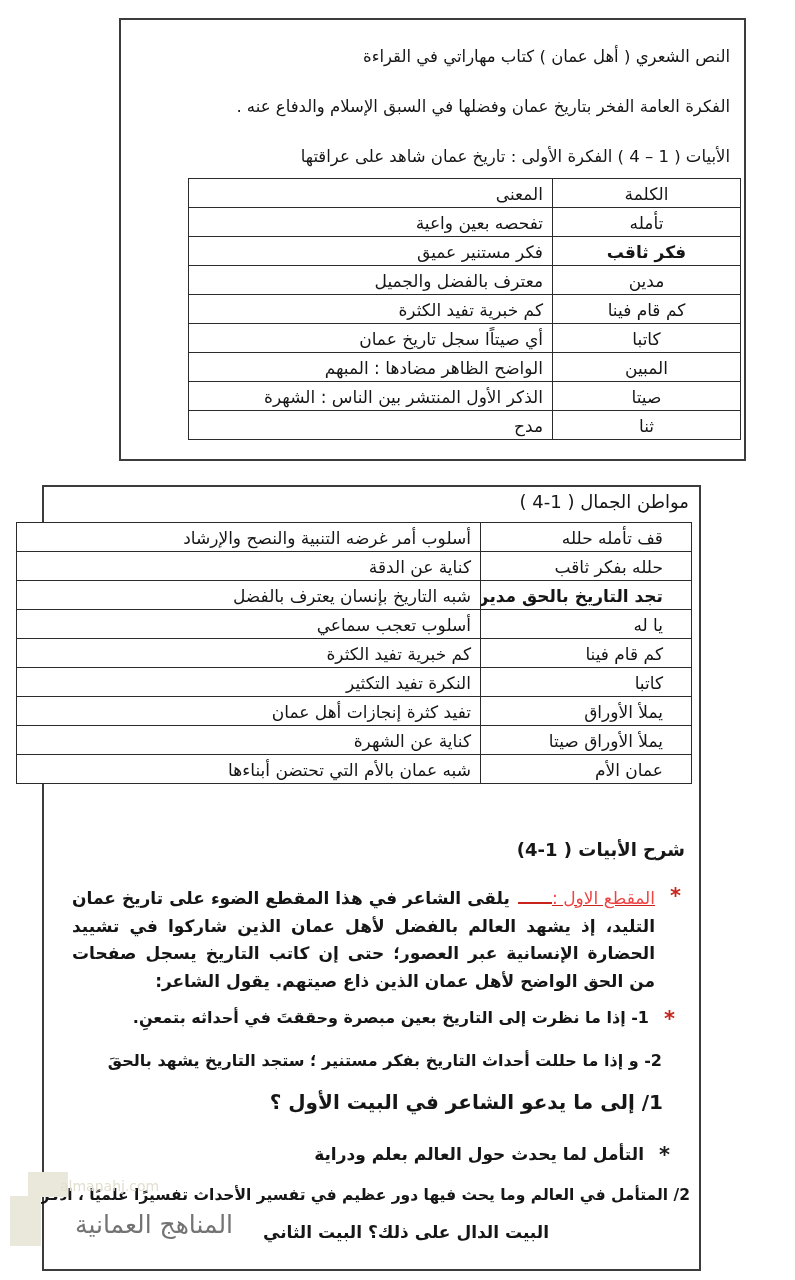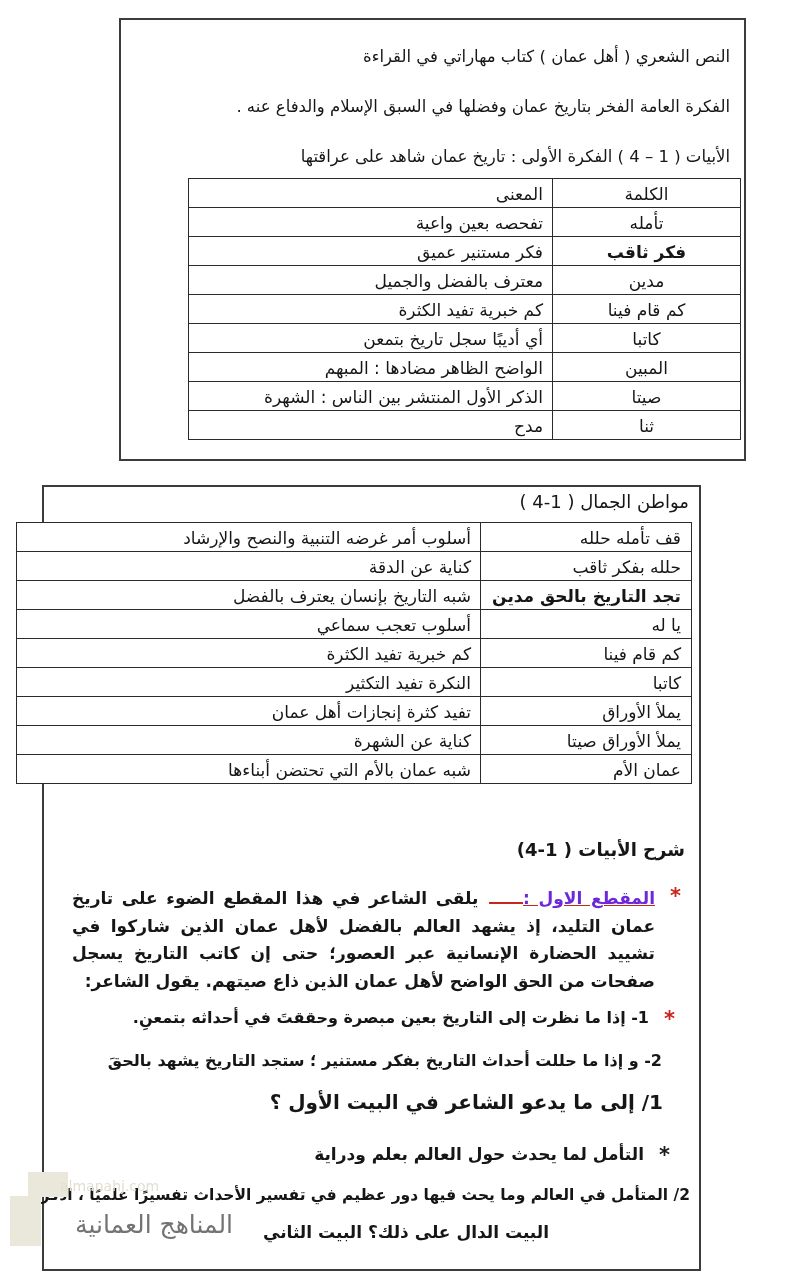--- a/index.html
+++ b/index.html
@@ -35,40 +35,40 @@
   }
   td.meaning { text-align:right;padding-left:12px; }
   .bold { font-weight:bold; }
 
   .t1 { top:158px; right:3px; width:552px; }
   .t1 col.c-word { width:188px; } .t1 col.c-meaning { width:364px; }
   .t1 td.word { text-align:center; padding:0 20px 3px; }
 
   .t2 { top:35px; right:7px; width:675px; }
   .t2 col.c-word { width:211px; } .t2 col.c-meaning { width:464px; }
-  .t2 td.word { text-align:right; padding-right:10px; }
+  .t2 td.word { text-align:right; padding-right:28px; }
 
   
   .abs { position:absolute; }
   .s-title { top:4px; right:10px; font-size:18px; }
   .sharh   { top:352px; right:14px; font-size:18px; font-weight:bold; }
 
   .para1 {
     top:398px; right:44px; left:28px;
     font-size:17px; font-weight:bold; line-height:27.5px;
     text-align:justify;
   }
   .bullet {
     position:absolute; right:-26px; top:1px;
     font-size:21px; line-height:21px;
   }
   .red-b { color:#c9251c; }
   .black-b { color:#1a1a1a; }
   .lead-red {
-    color:#6d28d9; font-weight:bold;
+    color:#ef4444; font-weight:normal;
     text-decoration:underline; text-decoration-color:#c9251c;
   }
   .blank {
     display:inline-block; width:34px; height:13px;
     border-bottom:2px solid #c9251c; margin-left:2px;
   }
 
   .verse { font-size:16px; font-weight:bold; white-space:nowrap; }
   .v1 { top:521px; right:50px; }
   .v2 { top:564px; right:37px; }
@@ -129,21 +129,21 @@
             <td class="meaning">معترف بالفضل والجميل</td>
           </tr>
 
           <tr>
             <td class="word">كم قام فينا</td>
             <td class="meaning">كم خبرية تفيد الكثرة</td>
           </tr>
 
           <tr>
             <td class="word">كاتبا</td>
-            <td class="meaning">أي أديبًا سجل تاريخ بتمعن</td>
+            <td class="meaning">أي صيتاًا سجل تاريخ عمان</td>
           </tr>
 
           <tr>
             <td class="word">المبين</td>
             <td class="meaning">الواضح الظاهر مضادها : المبهم</td>
           </tr>
 
           <tr>
             <td class="word">صيتا</td>
             <td class="meaning">الذكر الأول المنتشر بين الناس : الشهرة</td>

